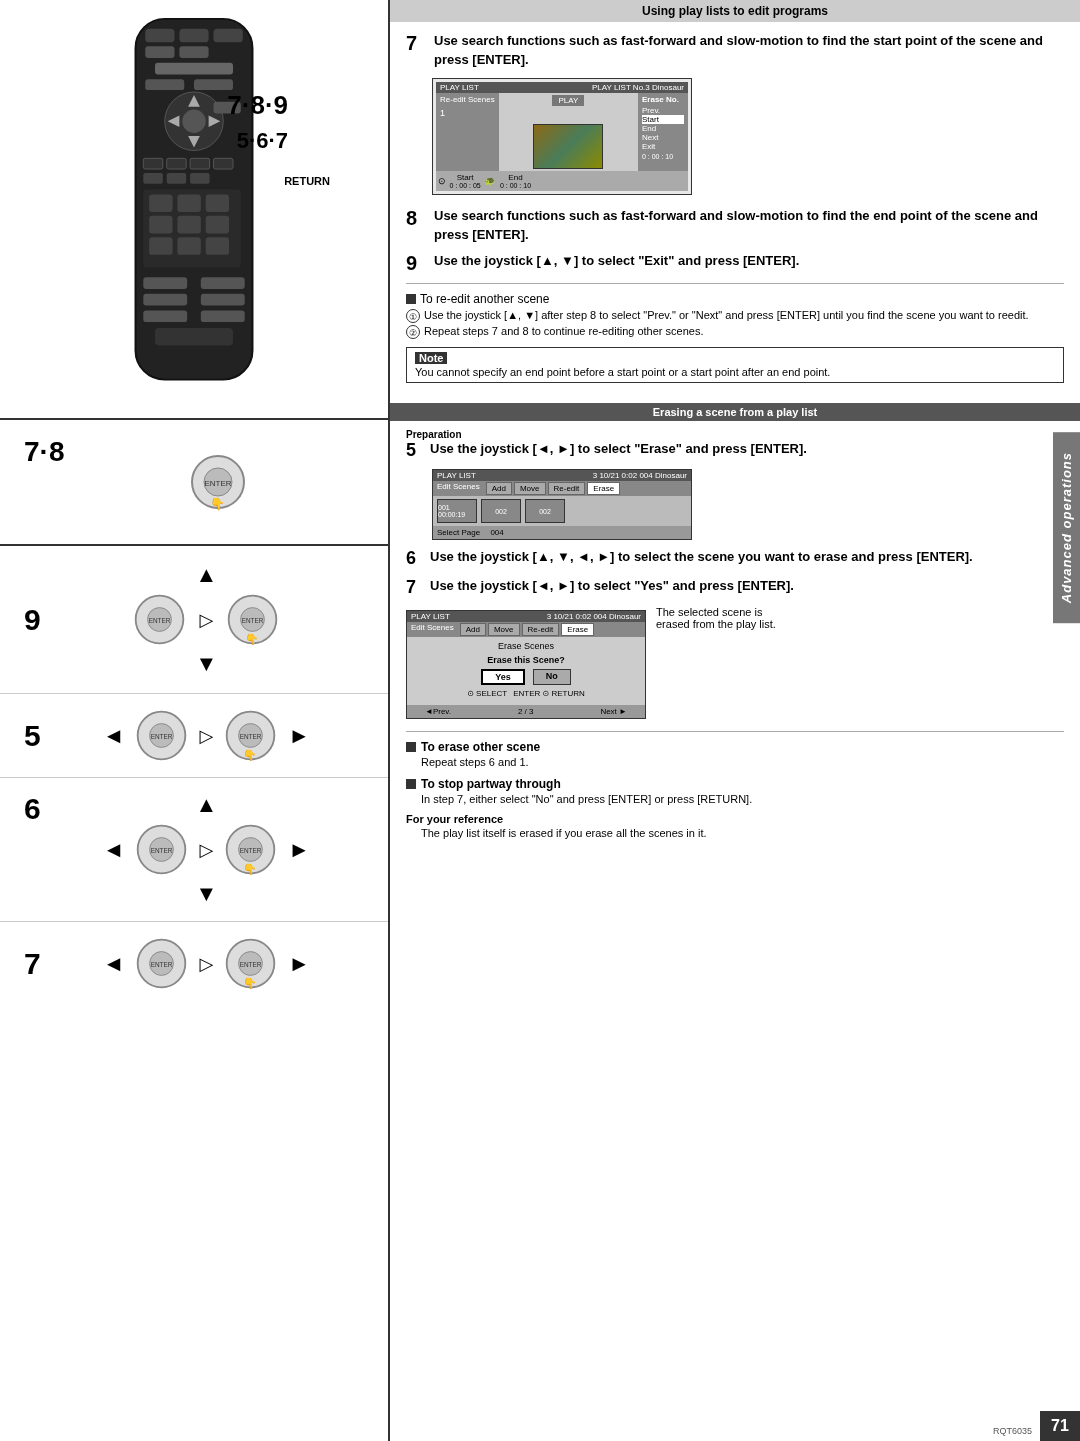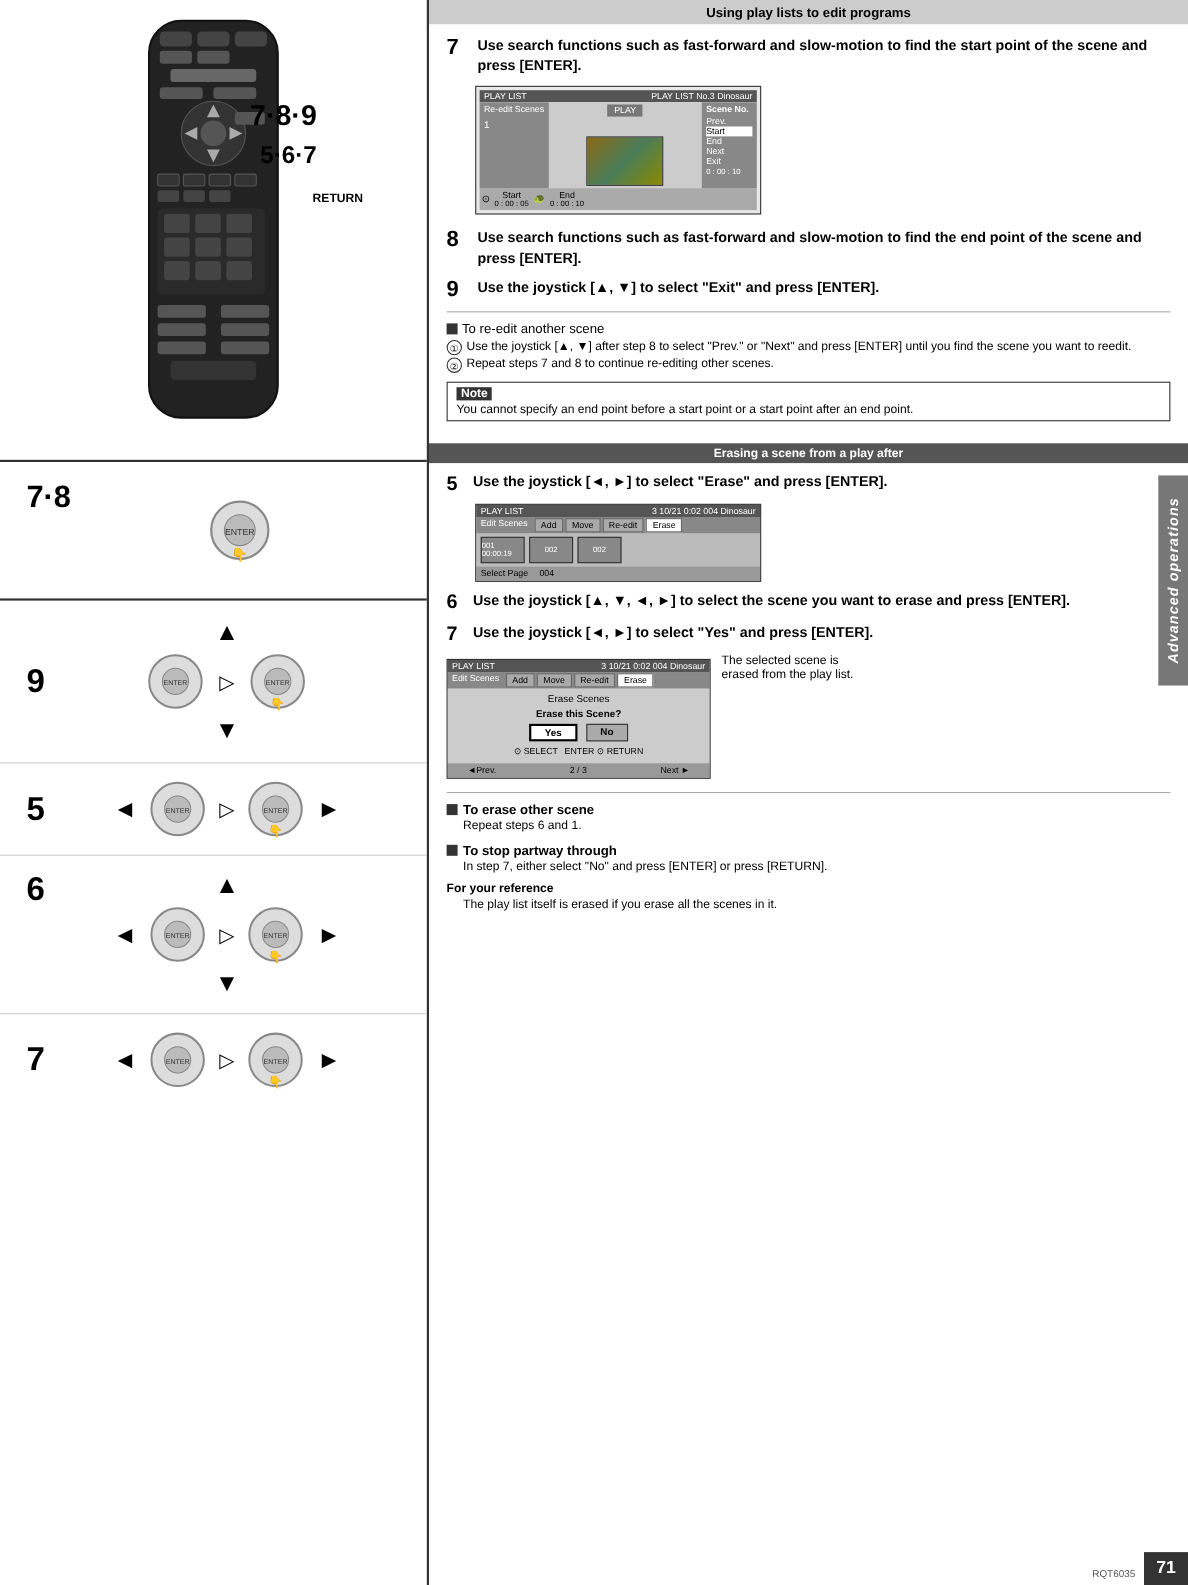--- a/index.html
+++ b/index.html
@@ -689,21 +689,21 @@
           <div style="margin-bottom:4px;">Re-edit Scenes</div>
           <div style="font-size:9px;">1</div>
         </div>
         <div class="screen-main-col">
           <div style="display:flex; flex-direction:column; align-items:center; gap:16px;">
             <div style="background:#777; color:#fff; font-size:8px; padding:1px 6px; margin-bottom:2px;">PLAY</div>
             <div class="scene-thumbnail"></div>
           </div>
         </div>
         <div class="screen-right-col">
-          <div style="font-weight:bold; margin-bottom:2px;">Scene No.</div>
+          <div style="font-weight:bold; margin-bottom:2px;">Erase No.</div>
           <div style="font-size:8px;">Prev.</div>
           <div style="font-size:8px; background:#fff; color:#000;">Start</div>
           <div style="font-size:8px;">End</div>
           <div style="font-size:8px;">Next</div>
           <div style="font-size:8px;">Exit</div>
           <div style="font-size:7px; margin-top:2px;">0 : 00 : 10</div>
         </div>
       </div>
       <div class="screen-bottom">
         <div style="display:flex; align-items:center; gap:4px;">
@@ -747,23 +747,24 @@
         <span>Repeat steps 7 and 8 to continue re-editing other scenes.</span>
       </div>
     </div>
 
     <div class="note-box">
       <span class="note-label">Note</span>
       <div>You cannot specify an end point before a start point or a start point after an end point.</div>
     </div>
   </div>
 
-  <div class="divider-bar">Erasing a scene from a play after</div>
+  <div class="divider-bar">Erasing a scene from a play list</div>
 
   <div style="padding: 4px 16px 6px 16px;">
+    <div class="prep-label">Preparation</div>
 
     <div class="step-row">
       <div style="font-size:18px; font-weight:bold; min-width:18px;">5</div>
       <div class="step-content-text">Use the joystick [◄, ►] to select "Erase" and press [ENTER].</div>
     </div>
 
     <div class="erase-screen">
       <div class="erase-top">
         <span>PLAY LIST</span>
         <span>3 10/21 0:02 004 Dinosaur</span>

